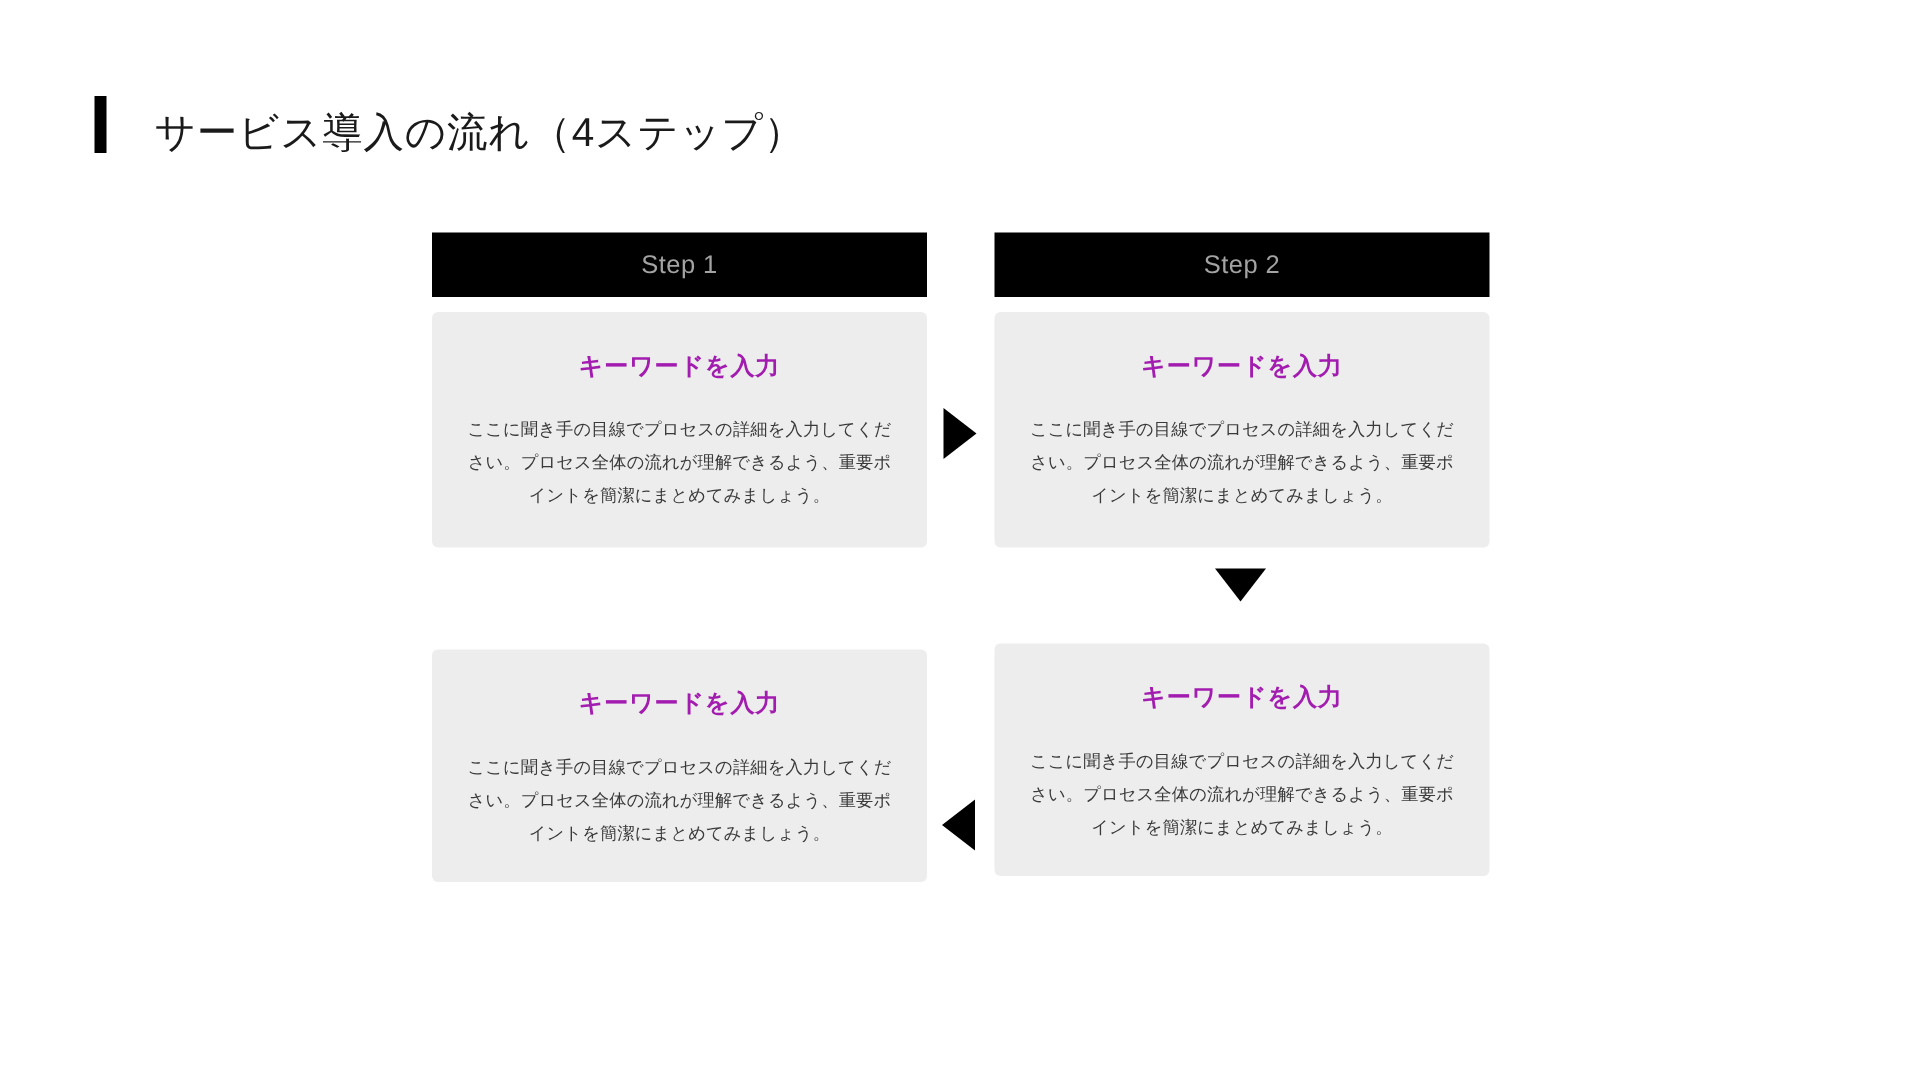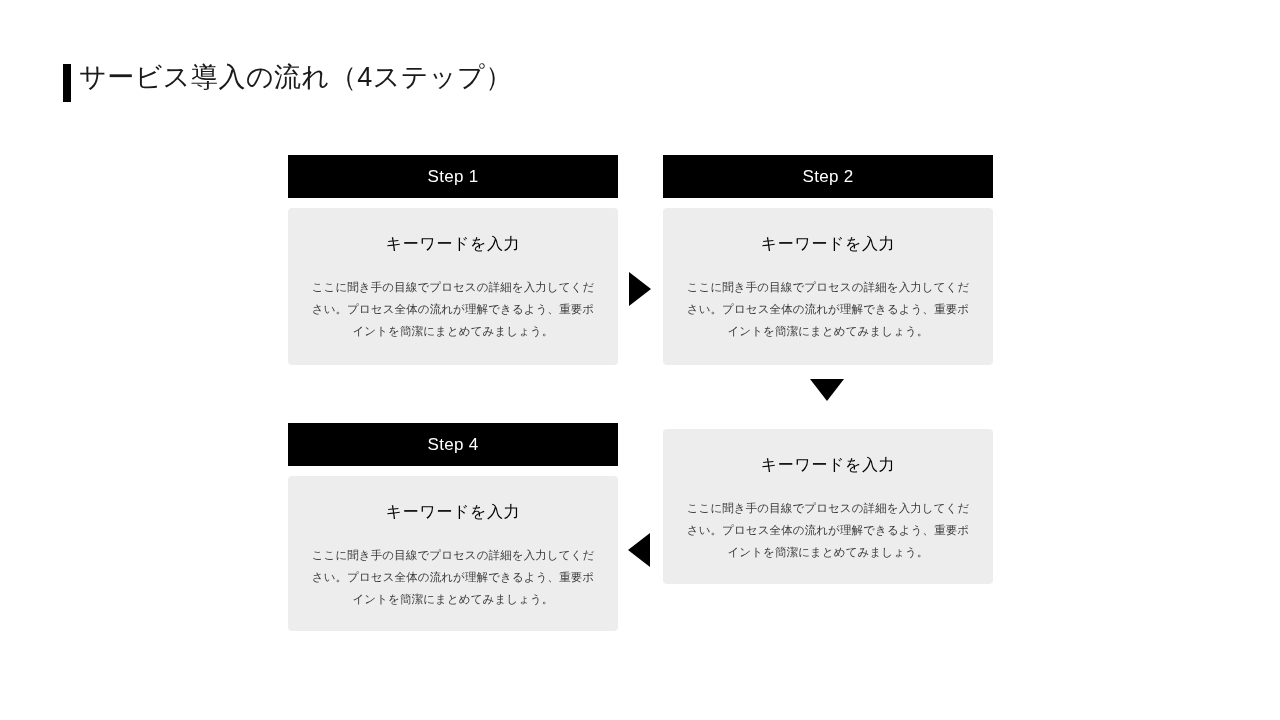--- a/index.html
+++ b/index.html
@@ -15,22 +15,22 @@
     overflow: hidden;
     position: relative;
   }
 
   
   .slide-title {
     position: absolute;
     left: 63px;
     top: 64px;
     display: flex;
-    align-items: flex-start;
-    gap: 8px;
+    align-items: flex-end;
+    gap: 32px;
   }
   .title-accent-bar {
     width: 8px;
     height: 38px;
     background: #000000;
     flex: 0 0 auto;
   }
   .title-text {
     font-size: 27px;
     font-weight: 400;
@@ -40,41 +40,41 @@
     line-height: 1;
   }
 
   
   .step-card {
     position: absolute;
     width: 330px;
   }
   .step-header {
     background: #000000;
-    color: #ffffff;
+    color: #a3a3a3;
     height: 43px;
     display: flex;
     align-items: center;
     justify-content: center;
     font-size: 17px;
     font-weight: 400;
     letter-spacing: 0.3px;
   }
   .step-body {
     background: #ededed;
     border-radius: 4px;
     margin-top: 10px;
     padding: 26px 18px 22px 18px;
     box-sizing: border-box;
   }
   .step-keyword {
     text-align: center;
     font-size: 16px;
-    font-weight: 400;
-    color: #000000;
+    font-weight: 700;
+    color: #a21caf;
     letter-spacing: 0.6px;
     margin-bottom: 22px;
   }
   .step-desc {
     text-align: center;
     font-size: 11.5px;
     line-height: 1.9;
     color: #3a3a3a;
     letter-spacing: 0.1px;
     font-family: Liberation Serif, serif;
@@ -142,21 +142,20 @@
 </div>
 
 <div class="step-card" id="card-step3">
   <div class="step-body">
     <div class="step-keyword">キーワードを入力</div>
     <div class="step-desc">ここに聞き手の目線でプロセスの詳細を入力してください。プロセス全体の流れが理解できるよう、重要ポイントを簡潔にまとめてみましょう。</div>
   </div>
 </div>
 
 <div class="step-card" id="card-step4">
-  <div class="step-header">Step 4</div>
   <div class="step-body">
     <div class="step-keyword">キーワードを入力</div>
     <div class="step-desc">ここに聞き手の目線でプロセスの詳細を入力してください。プロセス全体の流れが理解できるよう、重要ポイントを簡潔にまとめてみましょう。</div>
   </div>
 </div>
 
 <div class="arrow arrow-right"></div>
 <div class="arrow arrow-down"></div>
 <div class="arrow arrow-left"></div>
 

